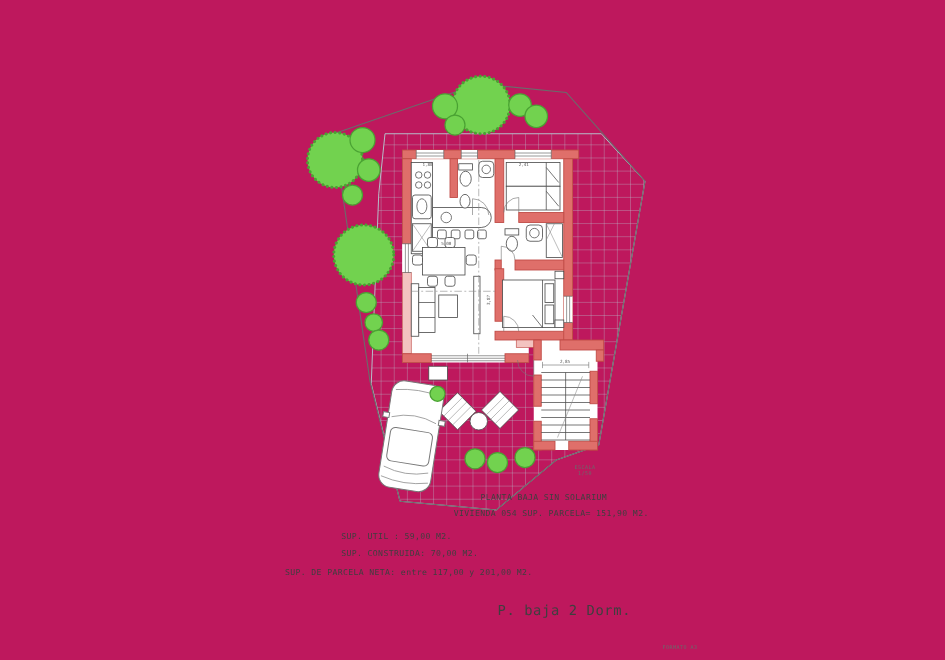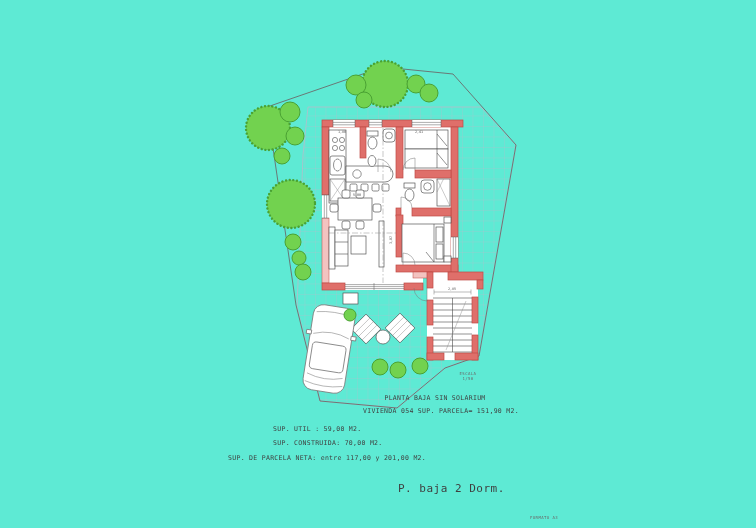--- a/index.html
+++ b/index.html
@@ -1,16 +1,16 @@
 <!DOCTYPE html>
 <html style="--wall: #df6f6a; --wall-light: #f3c3c0; --wall-stroke: #bf4a45; --tree-fill: #72d24f; --tree-stroke: #4aa233; --tile-line: #b6bdc9; --boundary-line: #6b6b6b; --drawing-line: #4a4a4a; --text: #3f3f3f;"><head>
 <meta charset="utf-8">
 <style>
   html,body{margin:0;padding:0;background:#ffffff;}
-  .canvas{position:relative;width:756px;height:528px;background:#5eead4;overflow:hidden;
+  .canvas{position:relative;width:756px;height:528px;background:#be185d;overflow:hidden;
           font-family:"DejaVu Sans Mono", monospace;}
   svg{position:absolute;left:0;top:0;}
   
   .boundary{fill:none;stroke:var(--boundary-line,#6b6b6b);stroke-width:0.9;}
   .tiles{fill:url(#tilegrid);stroke:var(--tile-line,#b6bdc9);stroke-width:0.8;}
   .white{fill:#ffffff;stroke:none;}
   .wall{fill:var(--wall,#df6f6a);stroke:var(--wall-stroke,#bf4a45);stroke-width:0.7;}
   .wall-light{fill:var(--wall-light,#f3c3c0);stroke:var(--wall-stroke,#bf4a45);stroke-width:0.5;}
   .furn{fill:#ffffff;stroke:var(--drawing-line,#4a4a4a);stroke-width:0.65;}
   .line{fill:none;stroke:var(--drawing-line,#4a4a4a);stroke-width:0.6;}

